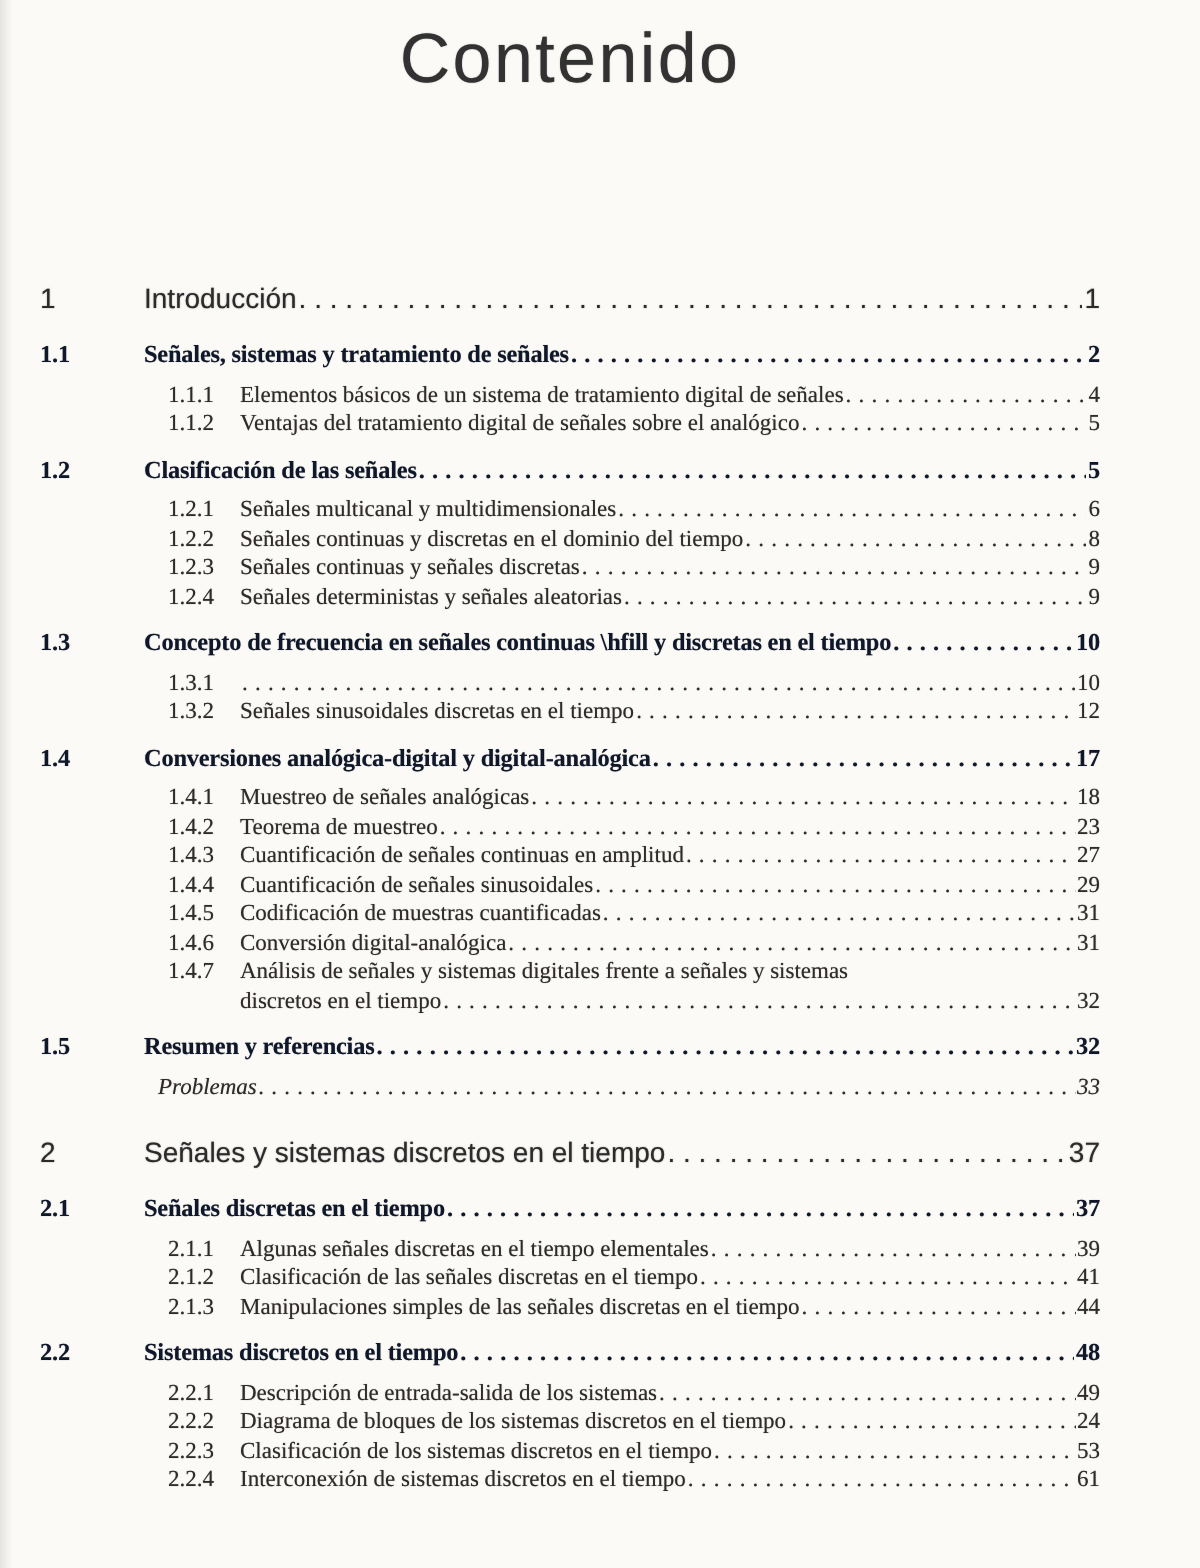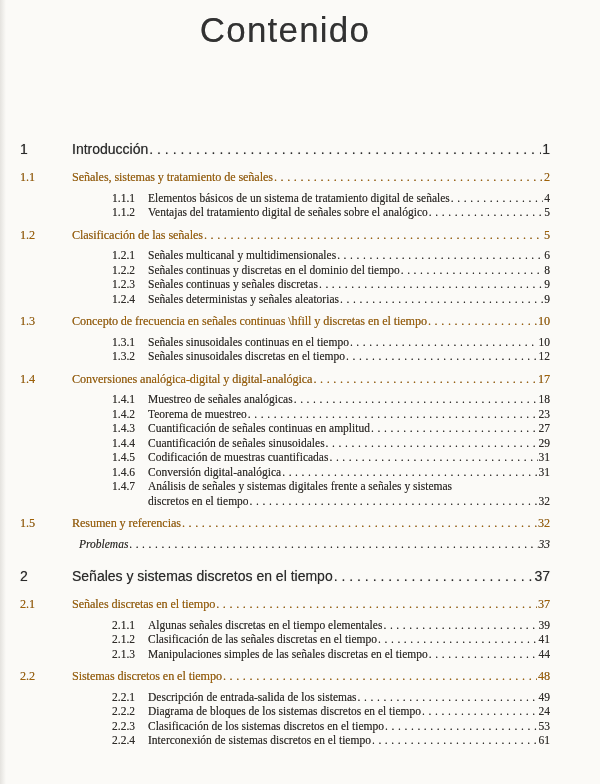--- a/index.html
+++ b/index.html
@@ -67,29 +67,29 @@
     font-size: 14px;
     line-height: 17px;
     margin: 17px 0 12px;
     color: #2b2b2b;
     text-shadow: 0 0 0.7px rgba(43,43,43,0.6);
   }
   .row.chapter .num { width: 52px; }
   .row.chapter .leader::after { letter-spacing: 3.9px; }
 
   .row.section {
-    font-weight: normal;
+    font-weight: bold;
     font-size: 12.2px;
     letter-spacing: -0.1px;
     margin: 8px 0 6px;
-    color: #a16207;
+    color: #0f172a;
   }
   .row.section .num { width: 52px; }
 
-  .row.subsection { margin-left: 92px; }
+  .row.subsection { margin-left: 64px; }
   .row.subsection .num { width: 36px; }
 
   .row.plain { margin-left: 59px; margin-top: 6px; font-style: italic; }
   .row.plain .num { width: 0; }
 </style>
 </head>
 <body>
 
 <div class="page">
   <h1 class="doc-title">Contenido</h1>
@@ -201,21 +201,20 @@
         <span class="leader"></span>
         <span class="pg">10</span>
       </div>
 
     </div>
   </div>
       <div class="row subsection">
     <span class="num">1.3.1</span>
     <div class="body">
       <div class="l1">
-        <span class="title t1">Señales sinusoidales continuas en el tiempo</span>
         <span class="leader"></span>
         <span class="pg">10</span>
       </div>
 
     </div>
   </div>
       <div class="row subsection">
     <span class="num">1.3.2</span>
     <div class="body">
       <div class="l1">

